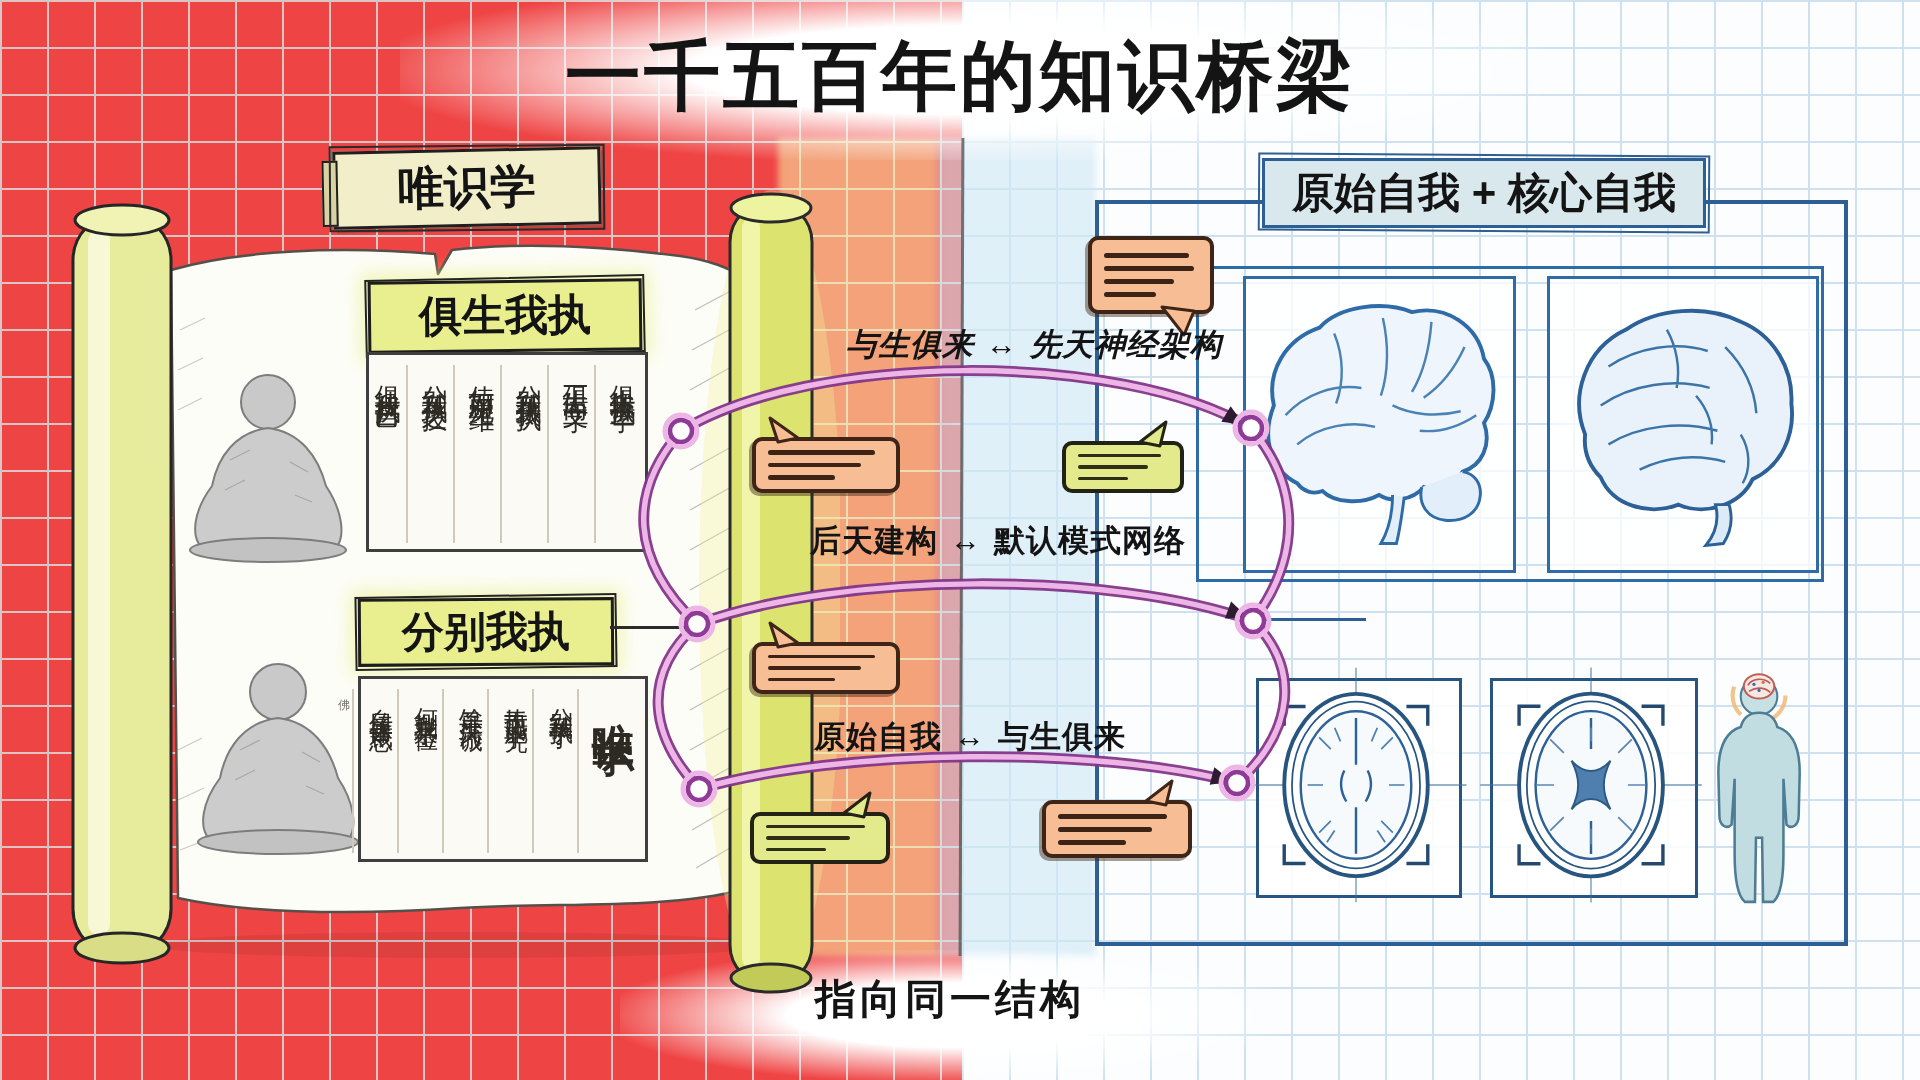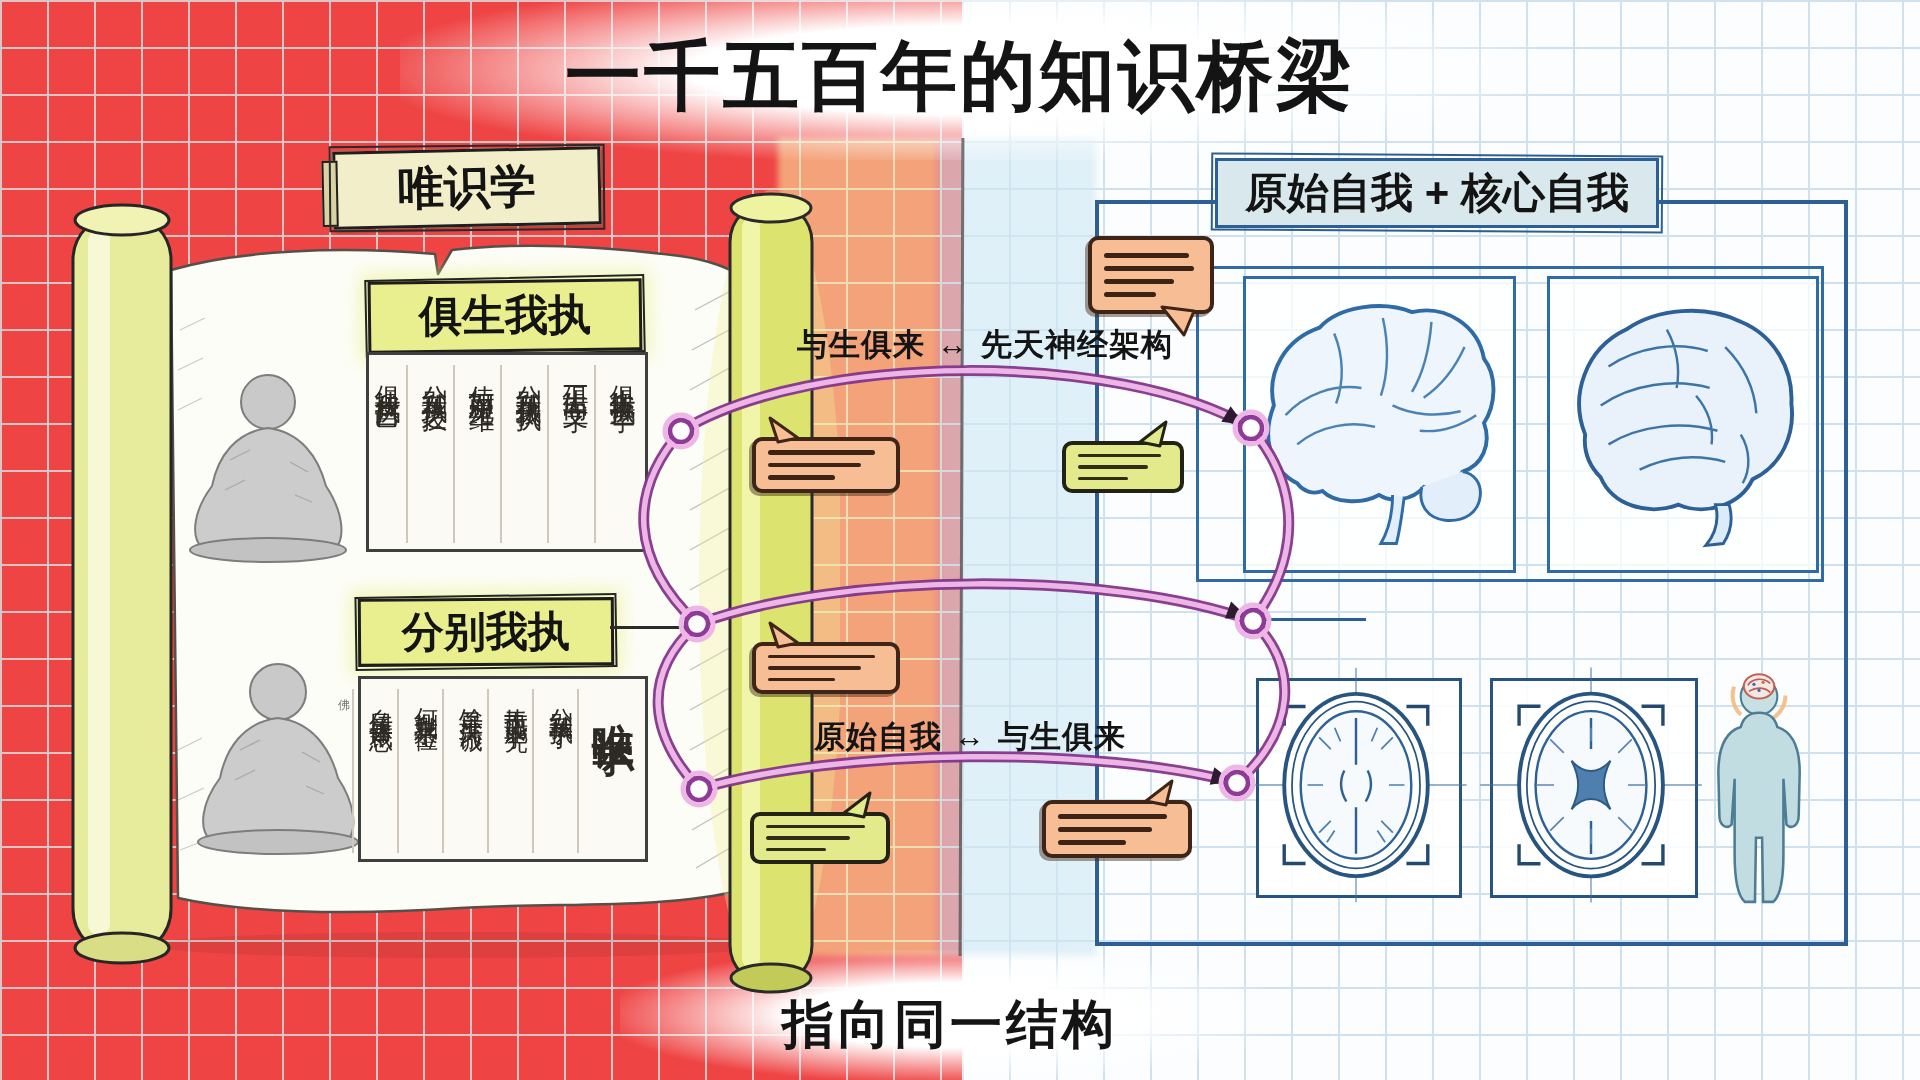--- a/index.html
+++ b/index.html
@@ -20,22 +20,22 @@
   .halo-title{left:400px;top:-20px;width:1140px;height:180px;}
   .halo-footer{left:620px;top:950px;width:660px;height:130px;}
   .band{z-index:2;filter:blur(3px);}
   .band-yellow{left:778px;top:138px;width:160px;height:818px;background:rgba(246,241,165,.55);}
   .band-blue{left:938px;top:138px;width:158px;height:818px;background:rgba(206,231,243,.6);}
   .seam{left:960px;top:138px;width:0;height:818px;border-left:3px solid #565656;opacity:.8;z-index:3;transform:rotate(.2deg);}
 
   
   .page-title{left:400px;top:26px;width:1120px;text-align:center;font-size:76px;font-weight:900;
               letter-spacing:3px;z-index:40;}
-  .page-footer{left:600px;top:972px;width:700px;text-align:center;font-size:52px;font-weight:900;
-               letter-spacing:4px;z-index:40;margin-top:18px;}
+  .page-footer{left:600px;top:972px;width:700px;text-align:center;font-size:41px;font-weight:900;
+               letter-spacing:4px;z-index:40;}
 
   
   .scroll-svg{left:40px;top:150px;z-index:5;}
 
   
   .mini-banner{left:333px;top:149px;width:262px;height:72px;background:#f2eec9;border:3px solid #1f1f1f;
     z-index:15;display:flex;align-items:center;justify-content:center;font-size:46px;font-weight:900;
     transform:rotate(-1.2deg);box-shadow:3px 4px 0 rgba(60,60,40,.25);}
   .mini-banner::before{content:"";position:absolute;left:-14px;top:6px;width:12px;height:86%;
     background:#d9d2a2;border:2px solid #1f1f1f;}
@@ -59,21 +59,21 @@
   .vcol.seal{width:22px;font-size:12px;color:#7a766c;letter-spacing:2px;}
   .vcol:last-child{border-left:none;}
 
   .connector{z-index:16;height:0;}
   .conn-left{left:610px;top:626px;width:80px;border-top:3px solid #2b2b2b;}
   .conn-right{left:1266px;top:618px;width:100px;border-top:3px solid #2e5f94;}
 
   
   .blabel{z-index:35;text-align:center;font-size:31px;font-weight:900;letter-spacing:1px;white-space:nowrap;}
   .blabel .sym{margin:0 12px;font-weight:900;}
-  .bl1{left:780px;top:324px;width:410px;}
+  .bl1{left:829px;top:324px;width:410px;font-style:italic;}
   .bl2{left:788px;top:520px;width:420px;}
   .bl3{left:775px;top:716px;width:390px;}
 
   
   .bridge-svg{left:0;top:0;z-index:25;pointer-events:none;}
 
   
   .bubble{z-index:30;border:4px solid #3e2517;border-radius:10px;box-sizing:border-box;
     display:flex;flex-direction:column;justify-content:center;gap:8px;padding:9px 12px;}
   .bubble .ln{height:5px;border-radius:3px;background:#3c2315;}
@@ -91,21 +91,21 @@
 
   
   .nframe{left:1095px;top:200px;width:745px;height:738px;border:4px solid #2e5f94;z-index:10;}
   .nsub{left:1196px;top:266px;width:622px;height:310px;border:3px solid #2f6ba6;z-index:10;}
   .npanel{border:3px solid #2f6ba6;background:rgba(255,255,255,.72);z-index:11;}
   .np1{left:1243px;top:276px;width:267px;height:291px;}
   .np2{left:1547px;top:276px;width:266px;height:291px;}
   .nbanner{background:#d9e8ec;border:3px solid #2e5f94;z-index:20;display:flex;align-items:center;
     justify-content:center;font-weight:900;}
   .nbanner::after{content:"";position:absolute;inset:-7px;border:2px solid #2e5f94;transform:rotate(.4deg);pointer-events:none;}
-  .nb1{left:1215px;top:158px;width:438px;height:64px;font-size:42px;text-align:center;}
+  .nb1{left:1262px;top:158px;width:438px;height:64px;font-size:42px;text-align:center;}
   .nb2{left:1368px;top:592px;width:272px;height:58px;font-size:40px;}
   .scan{border:3px solid #27557f;background:rgba(255,255,255,.88);z-index:11;}
   .sc1{left:1256px;top:678px;width:200px;height:214px;}
   .sc2{left:1490px;top:678px;width:202px;height:214px;}
   .scan svg{overflow:visible;}
   .human-svg{left:1696px;top:664px;z-index:12;}
 </style>
 </head>
 <body>
 
@@ -318,20 +318,23 @@
       <circle cx="699" cy="789" r="11" fill="#ffffff" stroke="#8e3a96" stroke-width="4.5"></circle>
       <circle cx="1251" cy="428" r="11" fill="#ffffff" stroke="#8e3a96" stroke-width="4.5"></circle>
       <circle cx="1253" cy="621" r="11" fill="#ffffff" stroke="#8e3a96" stroke-width="4.5"></circle>
       <circle cx="1237" cy="783" r="11" fill="#ffffff" stroke="#8e3a96" stroke-width="4.5"></circle>
     </g>
   </svg>
 
   <div class="abs blabel bl1">
     <span>与生俱来</span><span class="sym">↔</span><span>先天神经架构</span>
   </div>
+  <div class="abs blabel bl2">
+    <span>后天建构</span><span class="sym">↔</span><span>默认模式网络</span>
+  </div>
   <div class="abs blabel bl3">
     <span>原始自我</span><span class="sym">↔</span><span>与生俱来</span>
   </div>
 
   <div class="abs bubble orange b1">
     <div class="ln" style="width:90%"></div>
     <div class="ln" style="width:96%"></div>
     <div class="ln" style="width:74%"></div>
     <div class="ln" style="width:55%"></div>
     <svg class="btail" style="right:14px;bottom:-27px" width="38" height="30">

